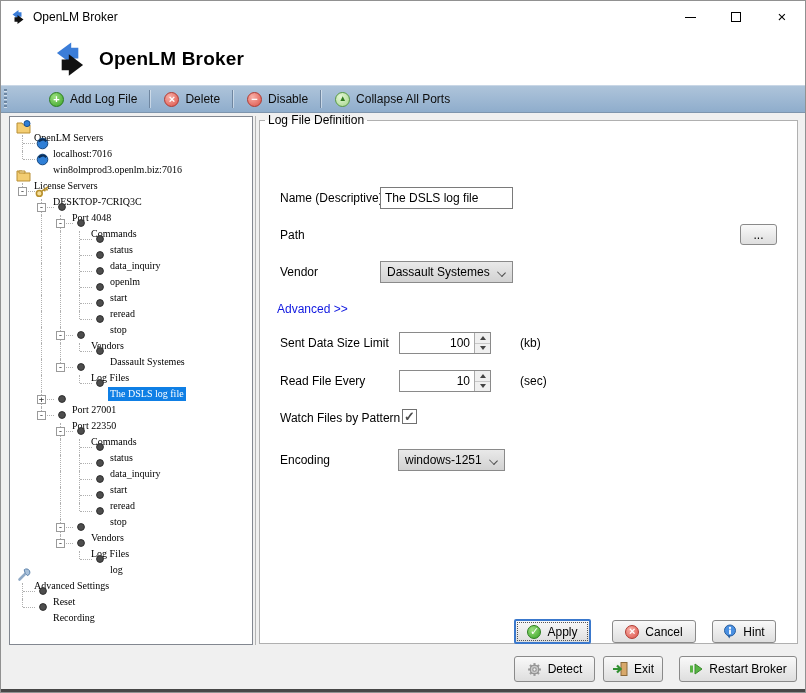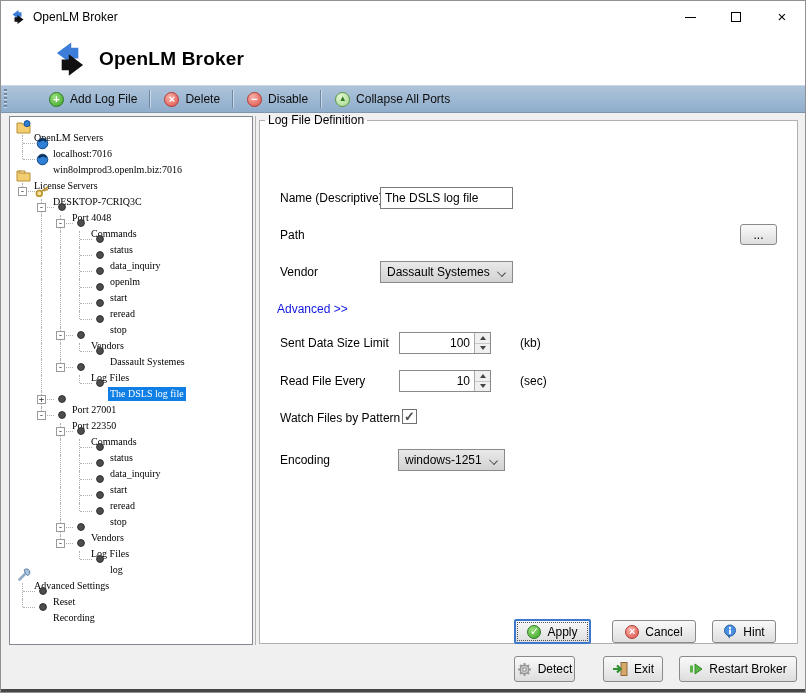--- a/index.html
+++ b/index.html
@@ -74,21 +74,21 @@
 
   .btn { background:linear-gradient(#f9f9f9,#dedede); border:1px solid #8a8a8a; border-radius:3px; font-family:inherit; font-size:12px; display:inline-flex; align-items:center; justify-content:center; gap:6px; cursor:default; color:#000; }
   .form-btnrow { position:absolute; top:492px; left:0; right:0; height:26px; }
   .btn-apply  { position:absolute; left:254px; top:0; width:77px; height:25px; border:2px solid #3a78cc; border-radius:2px; }
   .btn-apply::after { content:""; position:absolute; inset:1px; border:1px dotted #555; pointer-events:none; }
   .btn-cancel { position:absolute; left:352px; top:1px; width:84px; height:23px; }
   .btn-hint   { position:absolute; left:452px; top:1px; width:64px; height:23px; }
 
   
   .footer { position:absolute; top:652px; left:0; right:0; height:36px; background:#f0f0f0; }
-  .btn-detect  { position:absolute; left:513px; top:3px; width:61px; height:26px; }
+  .btn-detect  { position:absolute; left:513px; top:3px; width:81px; height:26px; }
   .btn-exit    { position:absolute; left:602px; top:3px; width:60px; height:26px; }
   .btn-restart { position:absolute; left:678px; top:3px; width:118px; height:26px; }
   .bottom-edge { position:absolute; top:688px; left:0; right:0; height:5px; background:#474747; }
 </style>
 </head>
 <body>
 
 <div class="window">
 
   <div class="titlebar">

